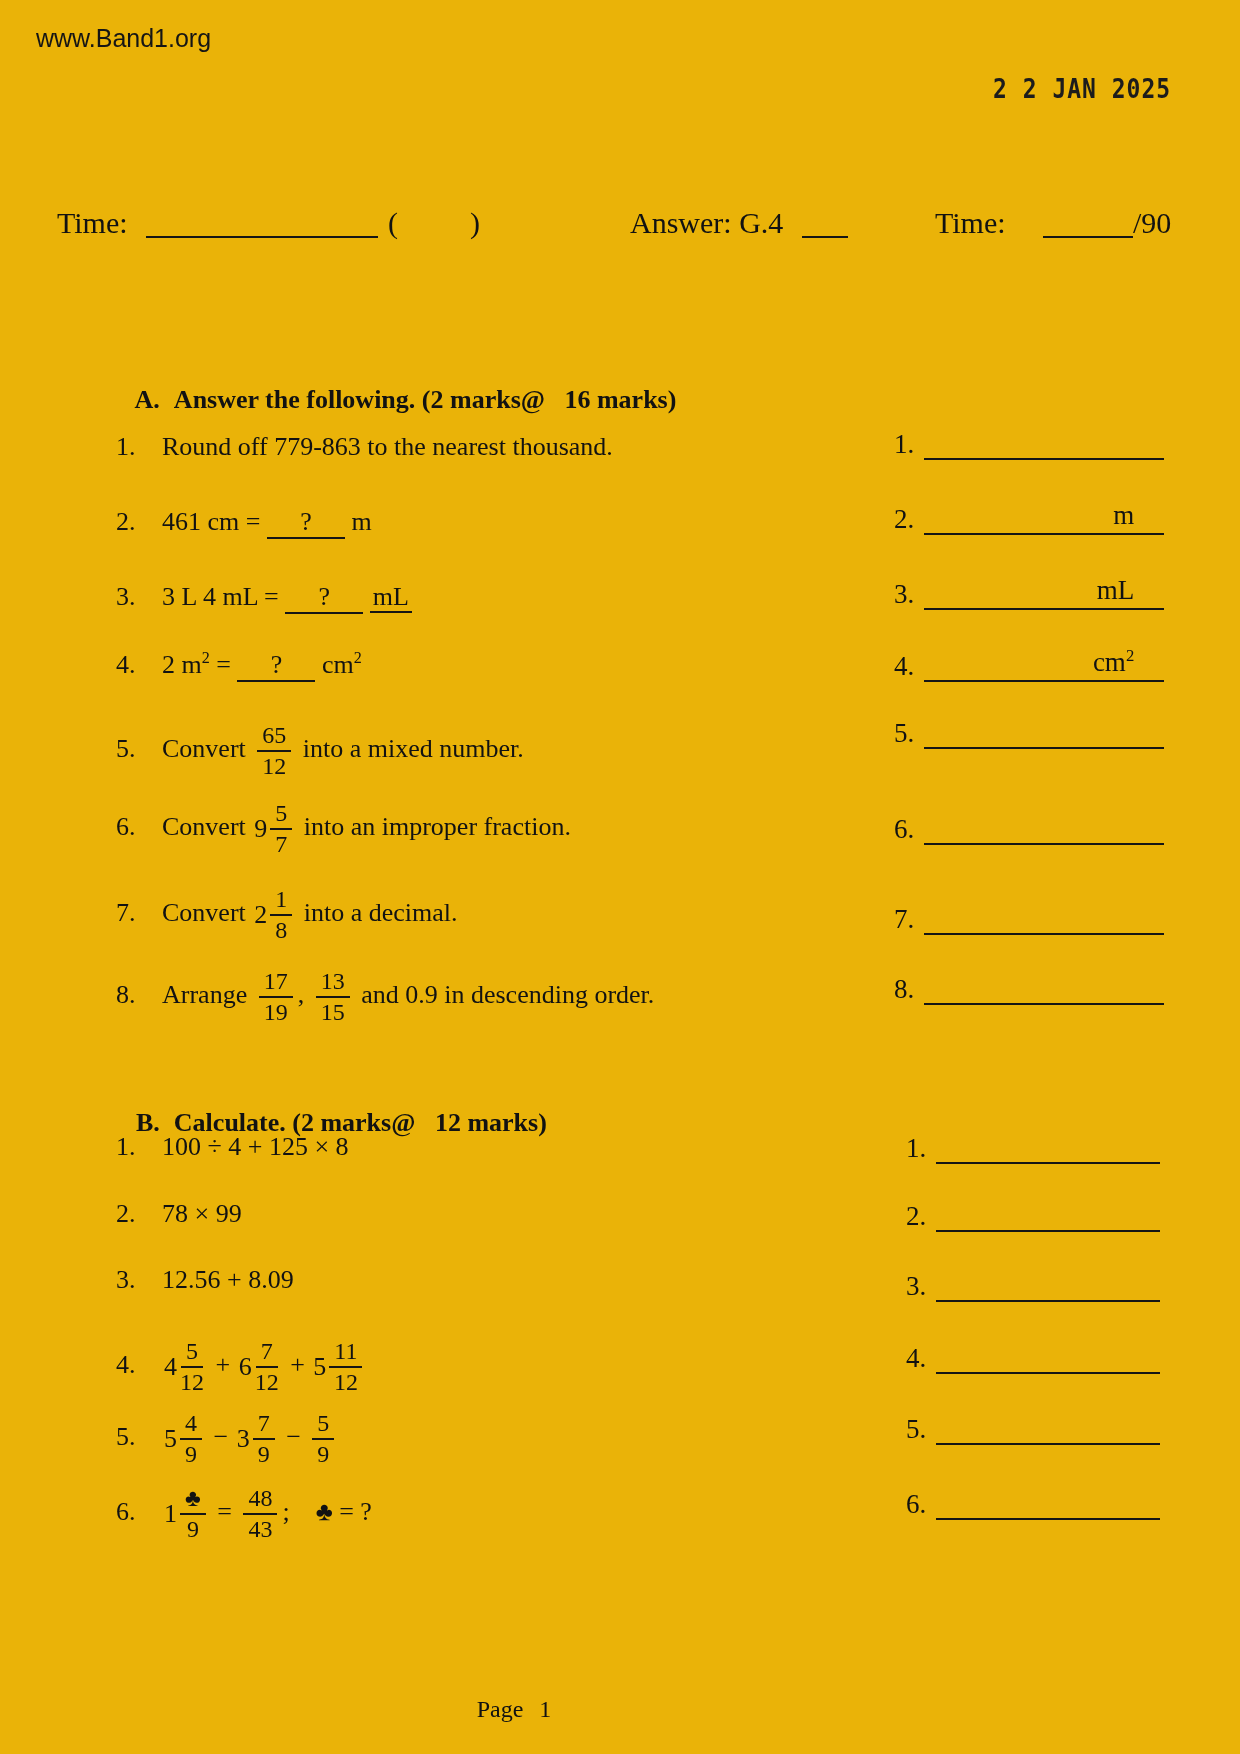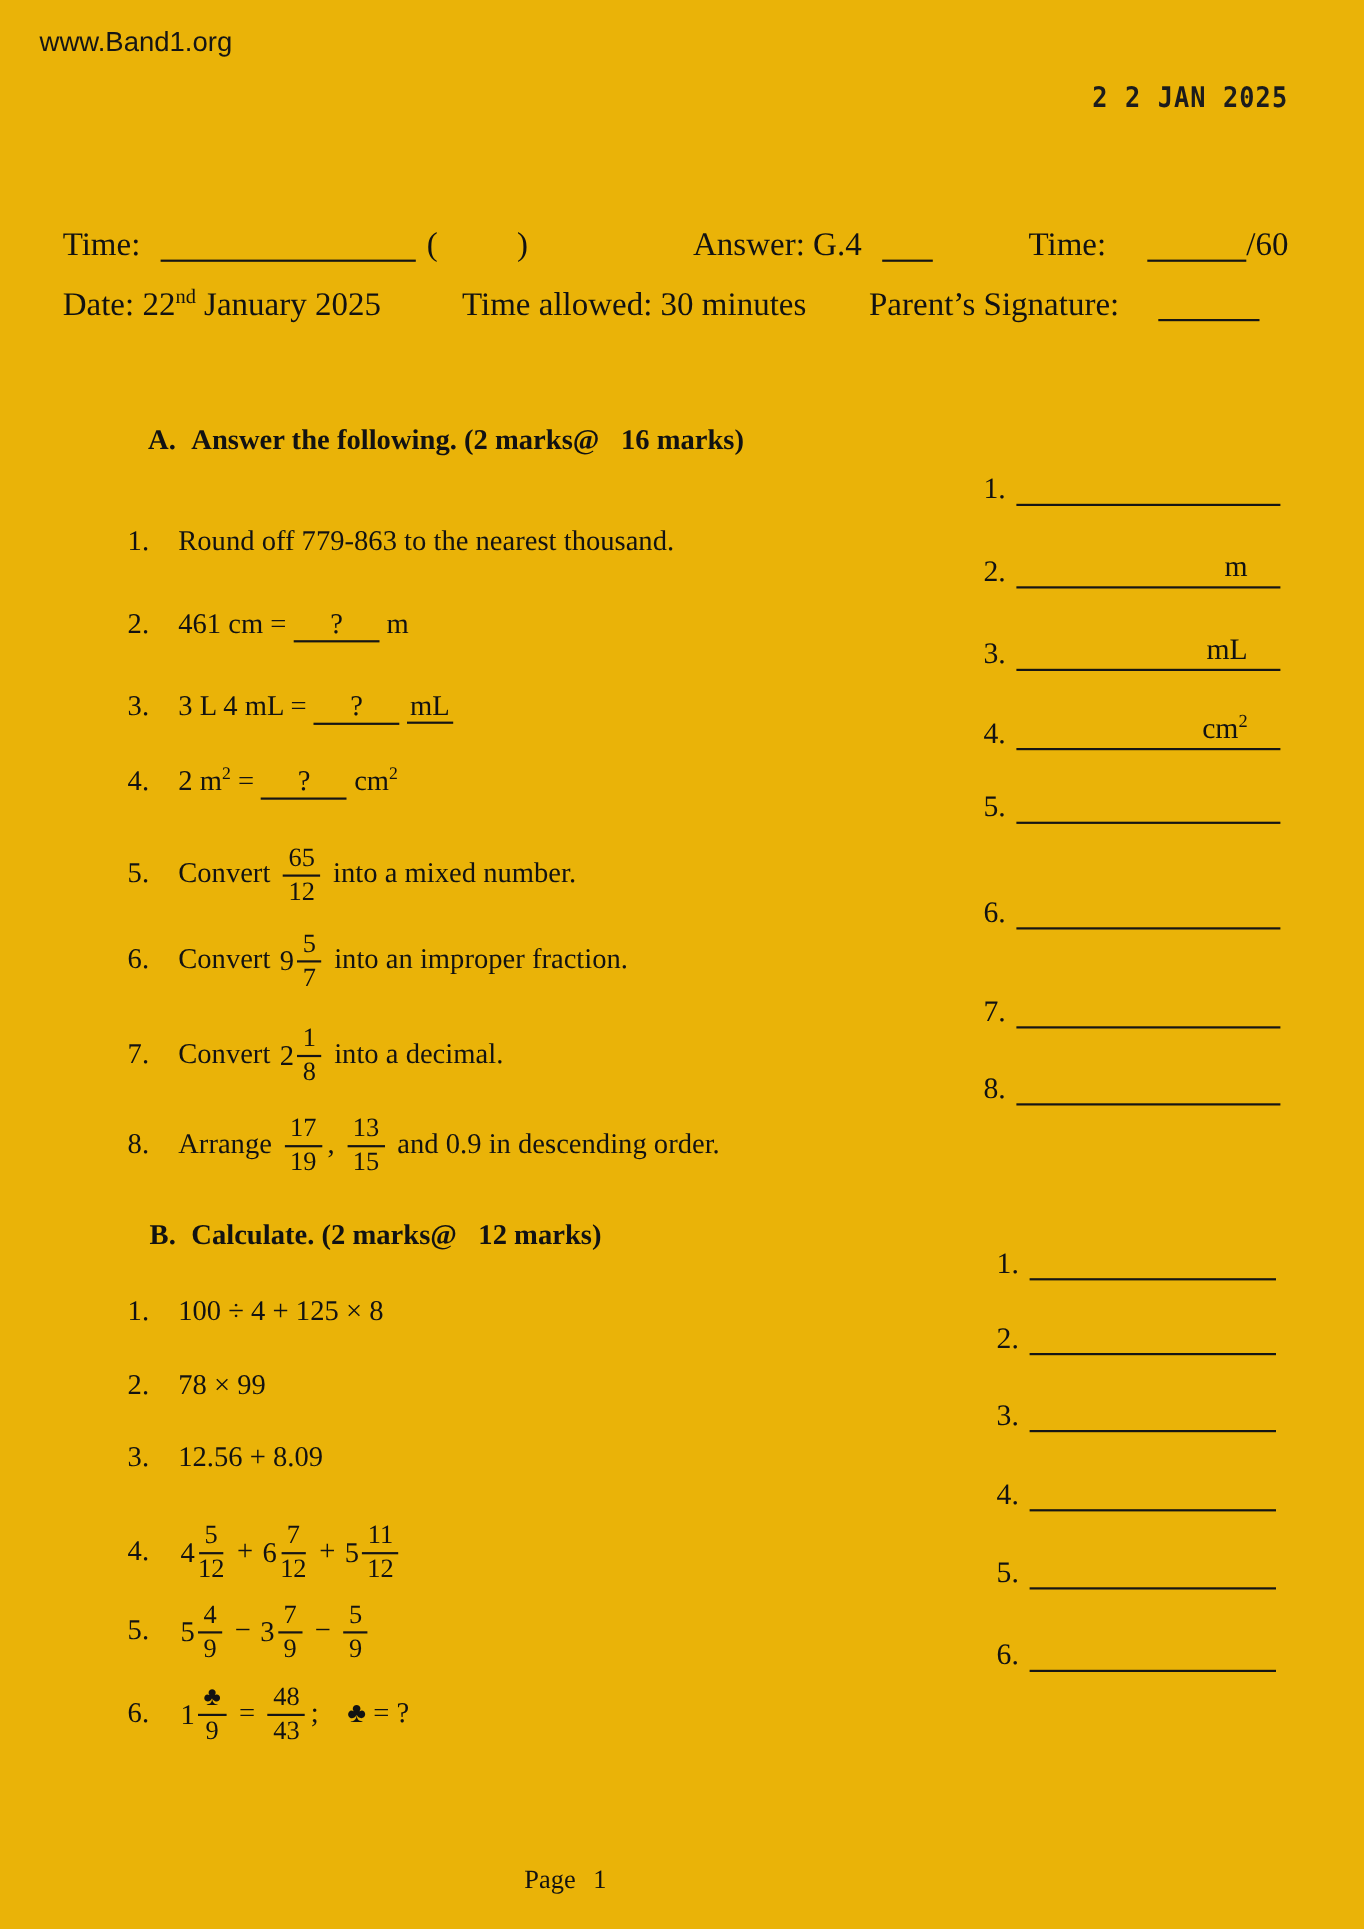--- a/index.html
+++ b/index.html
@@ -15,21 +15,21 @@
   .titleblock{position:absolute;left:0;top:94px;width:1240px;text-align:center;font-size:31px;line-height:36px;}
   
   .row{position:absolute;left:0;width:1240px;font-size:30px;}
   .row span{white-space:pre;}
   .row .abs{position:absolute;top:0;}
   .uline{display:inline-block;border-bottom:2px solid #151515;height:30px;vertical-align:baseline;}
   sup{font-size:0.62em;vertical-align:super;line-height:0;}
   
   .sechead{position:absolute;left:110px;font-size:26px;font-weight:bold;white-space:pre;}
   .sechead .stitle{margin-left:14px;}
-  .q{position:absolute;left:116px;font-size:26px;white-space:pre;margin-top:45px;}
+  .q{position:absolute;left:116px;font-size:26px;white-space:pre;}
   .qnum{display:inline-block;width:46px;}
   .qbody{white-space:pre;}
   .blank{display:inline-block;min-width:74px;text-align:center;border-bottom:2px solid #151515;padding:0 2px;}
   .ul{border-bottom:2px solid #151515;padding:0 3px;}
   .mixed{display:inline-flex;align-items:center;vertical-align:middle;margin:0 2px;}
   .frac{display:inline-flex;flex-direction:column;align-items:center;vertical-align:middle;font-size:24px;line-height:1.12;margin:0 3px;}
   .frac .num{border-bottom:2px solid #151515;padding:0 5px 1px;}
   .frac .den{padding-top:1px;}
   .mixed .whole{font-size:26px;}
   
@@ -54,29 +54,23 @@
 
   <div class="row" style="top:206px;height:42px;">
     <span class="abs" style="left:57px;">Time:</span>
     <span class="abs uline" style="left:146px;width:232px;"></span>
     <span class="abs" style="left:388px;">(</span>
     <span class="abs" style="left:470px;">)</span>
     <span class="abs" style="left:630px;">Answer: G.4</span>
     <span class="abs uline" style="left:802px;width:46px;"></span>
     <span class="abs" style="left:935px;">Time:</span>
     <span class="abs uline" style="left:1043px;width:90px;"></span>
-    <span class="abs" style="left:1133px;">/60</span>
+    <span class="abs" style="left:1133px;">/90</span>
   </div>
 
-  <div class="row" style="top:260px;height:42px;">
-    <span class="abs" style="left:57px;"><span>Date: 22</span><sup>nd</sup><span> January 2025</span></span>
-    <span class="abs" style="left:420px;">Time allowed: 30 minutes</span>
-    <span class="abs" style="left:790px;">Parent’s Signature:</span>
-    <span class="abs uline" style="left:1053px;width:92px;"></span>
-  </div>
 
   <div class="sechead" style="top:355px;">
     <span>A.</span><span class="stitle">Answer the following. (2 marks@ &nbsp; 16 marks)</span>
   </div>
 
   <div class="q" style="top:432px;"><span class="qnum">1.</span><span class="qbody"><span>Round off 779-863 to the nearest thousand.</span></span></div>
   <div class="q" style="top:507px;"><span class="qnum">2.</span><span class="qbody"><span>461 cm = </span><span class="blank">?</span><span> m</span></span></div>
   <div class="q" style="top:582px;"><span class="qnum">3.</span><span class="qbody"><span>3 L 4 mL = </span><span class="blank">?</span><span> </span><span class="ul">mL</span></span></div>
   <div class="q" style="top:650px;"><span class="qnum">4.</span><span class="qbody"><span>2 m</span><sup>2</sup><span> = </span><span class="blank">?</span><span> cm</span><sup>2</sup></span></div>
   <div class="q" style="top:722px;"><span class="qnum">5.</span><span class="qbody"><span>Convert </span><span class="mixed"><span class="frac"><span class="num">65</span><span class="den">12</span></span></span><span> into a mixed number.</span></span></div>

